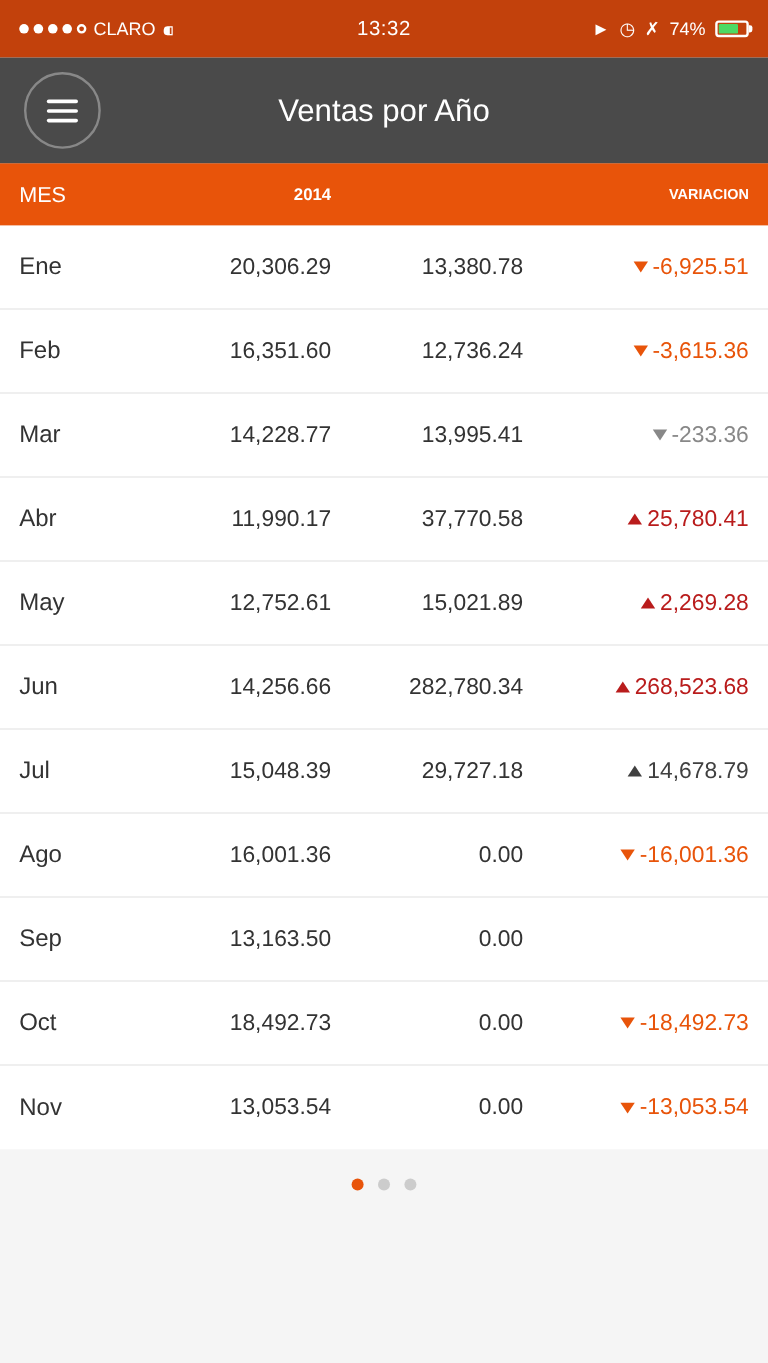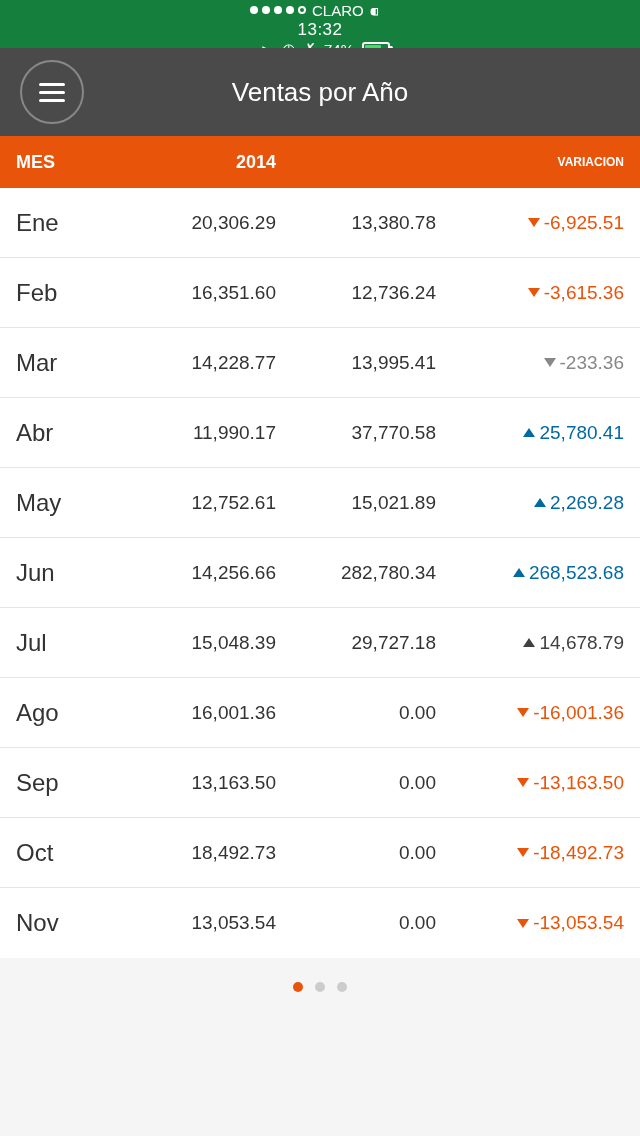--- a/index.html
+++ b/index.html
@@ -9,28 +9,27 @@
       width: 640px;
       min-height: 1136px;
       font-family: -apple-system, 'Helvetica Neue', Arial, sans-serif;
       background: #f5f5f5;
     }
 
     
     .status-bar {
       width: 640px;
       height: 48px;
-      background: #15803d;
+      background: #c2410c;
       display: flex;
       align-items: center;
       justify-content: space-between;
       padding: 0 16px;
       color: white;
       font-size: 15px;
-      flex-direction: column;
     }
     .status-left {
       display: flex;
       align-items: center;
       gap: 6px;
       min-width: 140px;
     }
     .status-dots {
       display: flex; gap: 4px;
     }
@@ -122,36 +121,36 @@
       width: 640px;
       background: #e8540a;
       display: flex;
       align-items: center;
       height: 52px;
       padding: 0 16px;
     }
     .col-mes {
       width: 100px;
       color: white;
+      font-weight: 400;
+      font-size: 18px;
+      text-transform: uppercase;
+    }
+    .col-2013 {
+      width: 160px;
+      color: white;
       font-weight: 700;
       font-size: 18px;
-      text-transform: uppercase;
-    }
-    .col-2013 {
-      width: 160px;
-      color: white;
-      font-weight: 700;
-      font-size: 18px;
       text-align: right;
     }
     .col-2014 {
       width: 160px;
       color: white;
       font-weight: 700;
-      font-size: 18px;
+      font-size: 14px;
       text-align: right;
     }
     .col-var {
       flex: 1;
       color: white;
       font-weight: 700;
       font-size: 12px;
       text-align: right;
     }
 
@@ -165,21 +164,21 @@
       align-items: center;
       height: 70px;
       padding: 0 16px;
       border-bottom: 1px solid #e5e5e5;
     }
     .table-row:last-child {
       border-bottom: none;
     }
     .cell-mes {
       width: 100px;
-      font-size: 24px;
+      font-size: 20px;
       color: #333;
     }
     .cell-2013 {
       width: 160px;
       font-size: 19px;
       color: #333;
       text-align: right;
     }
     .cell-2014 {
       width: 160px;
@@ -191,21 +190,21 @@
       flex: 1;
       font-size: 19px;
       text-align: right;
       display: flex;
       align-items: center;
       justify-content: flex-end;
       gap: 4px;
       margin-left: 20px;
     }
     .cell-var.negative { color: #e8540a; }
-    .cell-var.positive { color: #0369a1; }
+    .cell-var.positive { color: #b91c1c; }
     .cell-var.slight-neg { color: #888; }
     .cell-var.slight-pos { color: #404040; }
 
     .arrow-down {
       display: inline-block;
       width: 0; height: 0;
       border-left: 6px solid transparent;
       border-right: 6px solid transparent;
       border-top: 9px solid currentColor;
       flex-shrink: 0;
@@ -353,24 +352,20 @@
     <div class="cell-2014">0.00</div>
     <div class="cell-var negative">
       <span class="arrow-down"></span>
       <span>-16,001.36</span>
     </div>
   </div>
     <div class="table-row">
     <div class="cell-mes">Sep</div>
     <div class="cell-2013">13,163.50</div>
     <div class="cell-2014">0.00</div>
-    <div class="cell-var negative">
-      <span class="arrow-down"></span>
-      <span>-13,163.50</span>
-    </div>
   </div>
     <div class="table-row">
     <div class="cell-mes">Oct</div>
     <div class="cell-2013">18,492.73</div>
     <div class="cell-2014">0.00</div>
     <div class="cell-var negative">
       <span class="arrow-down"></span>
       <span>-18,492.73</span>
     </div>
   </div>

